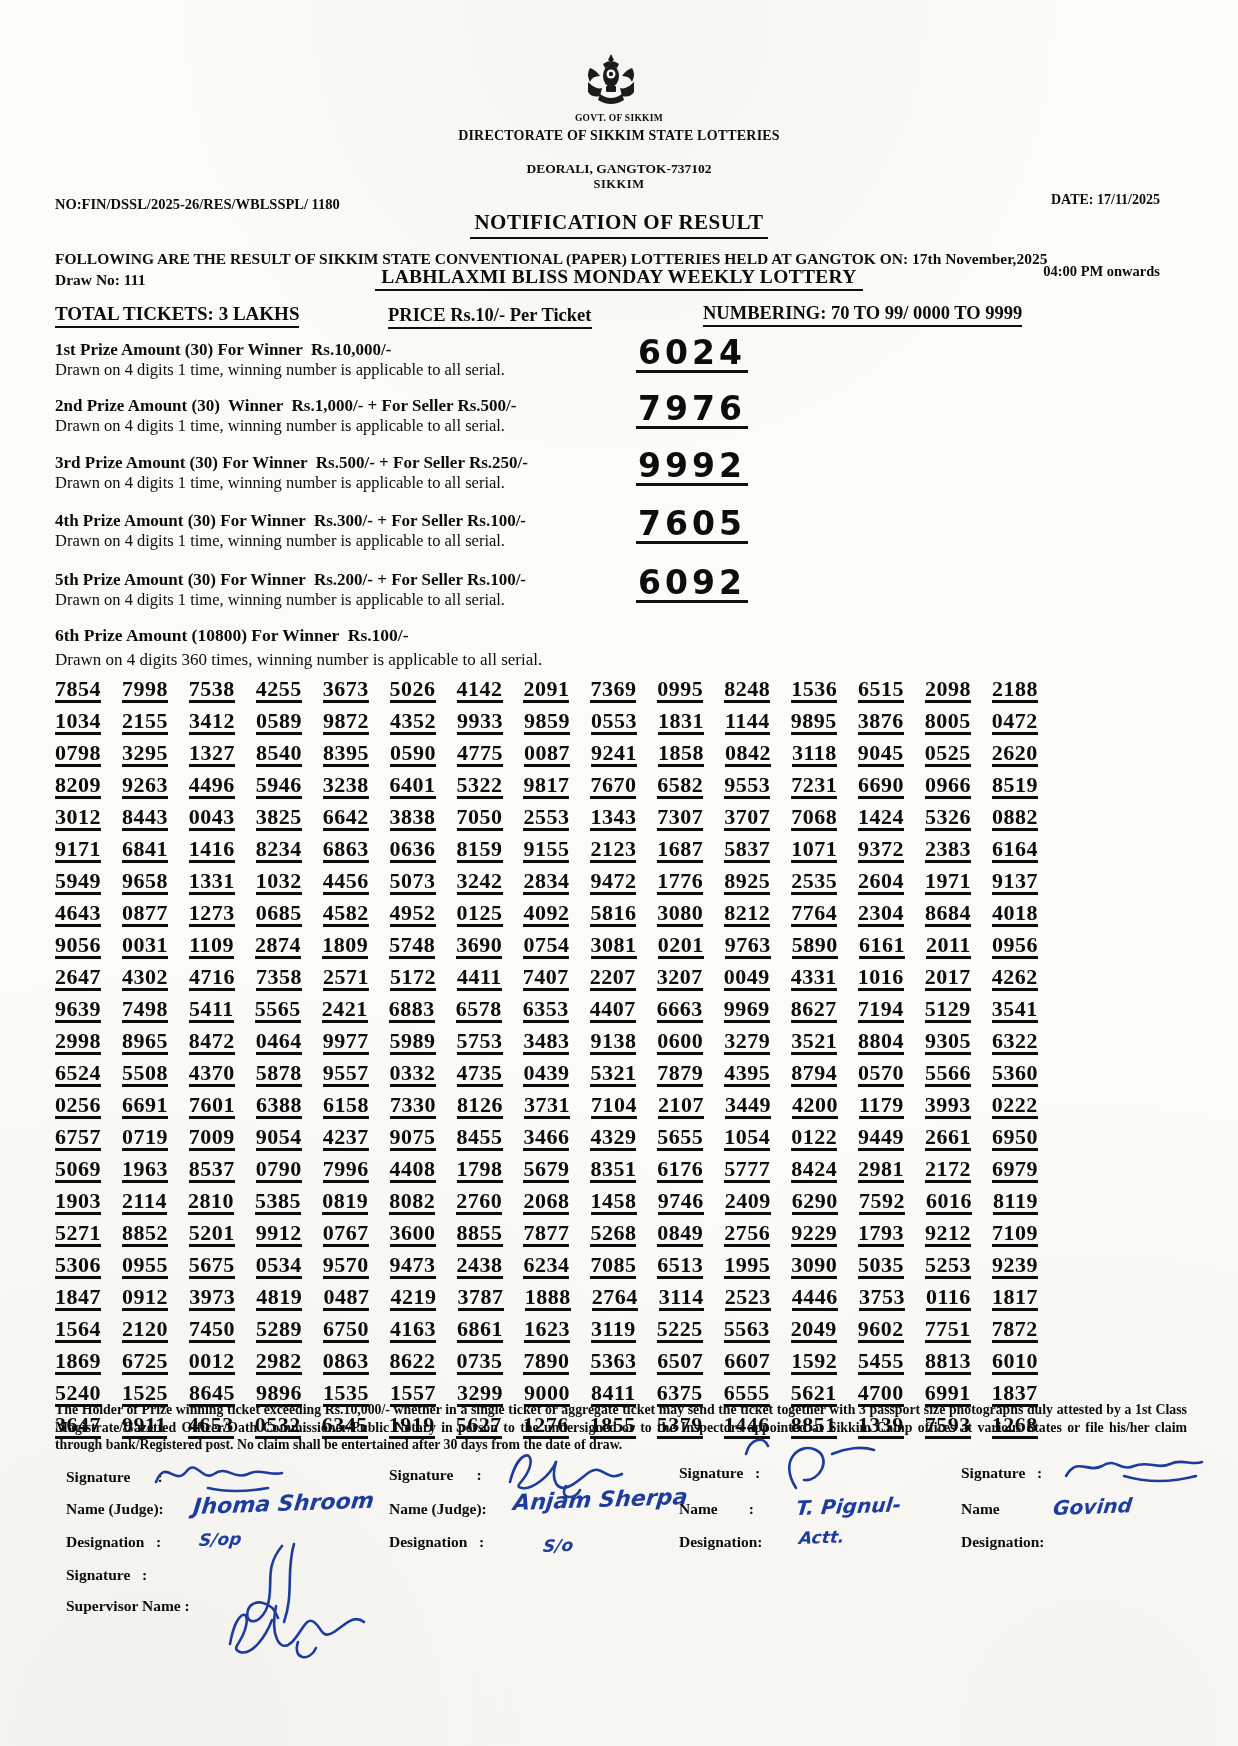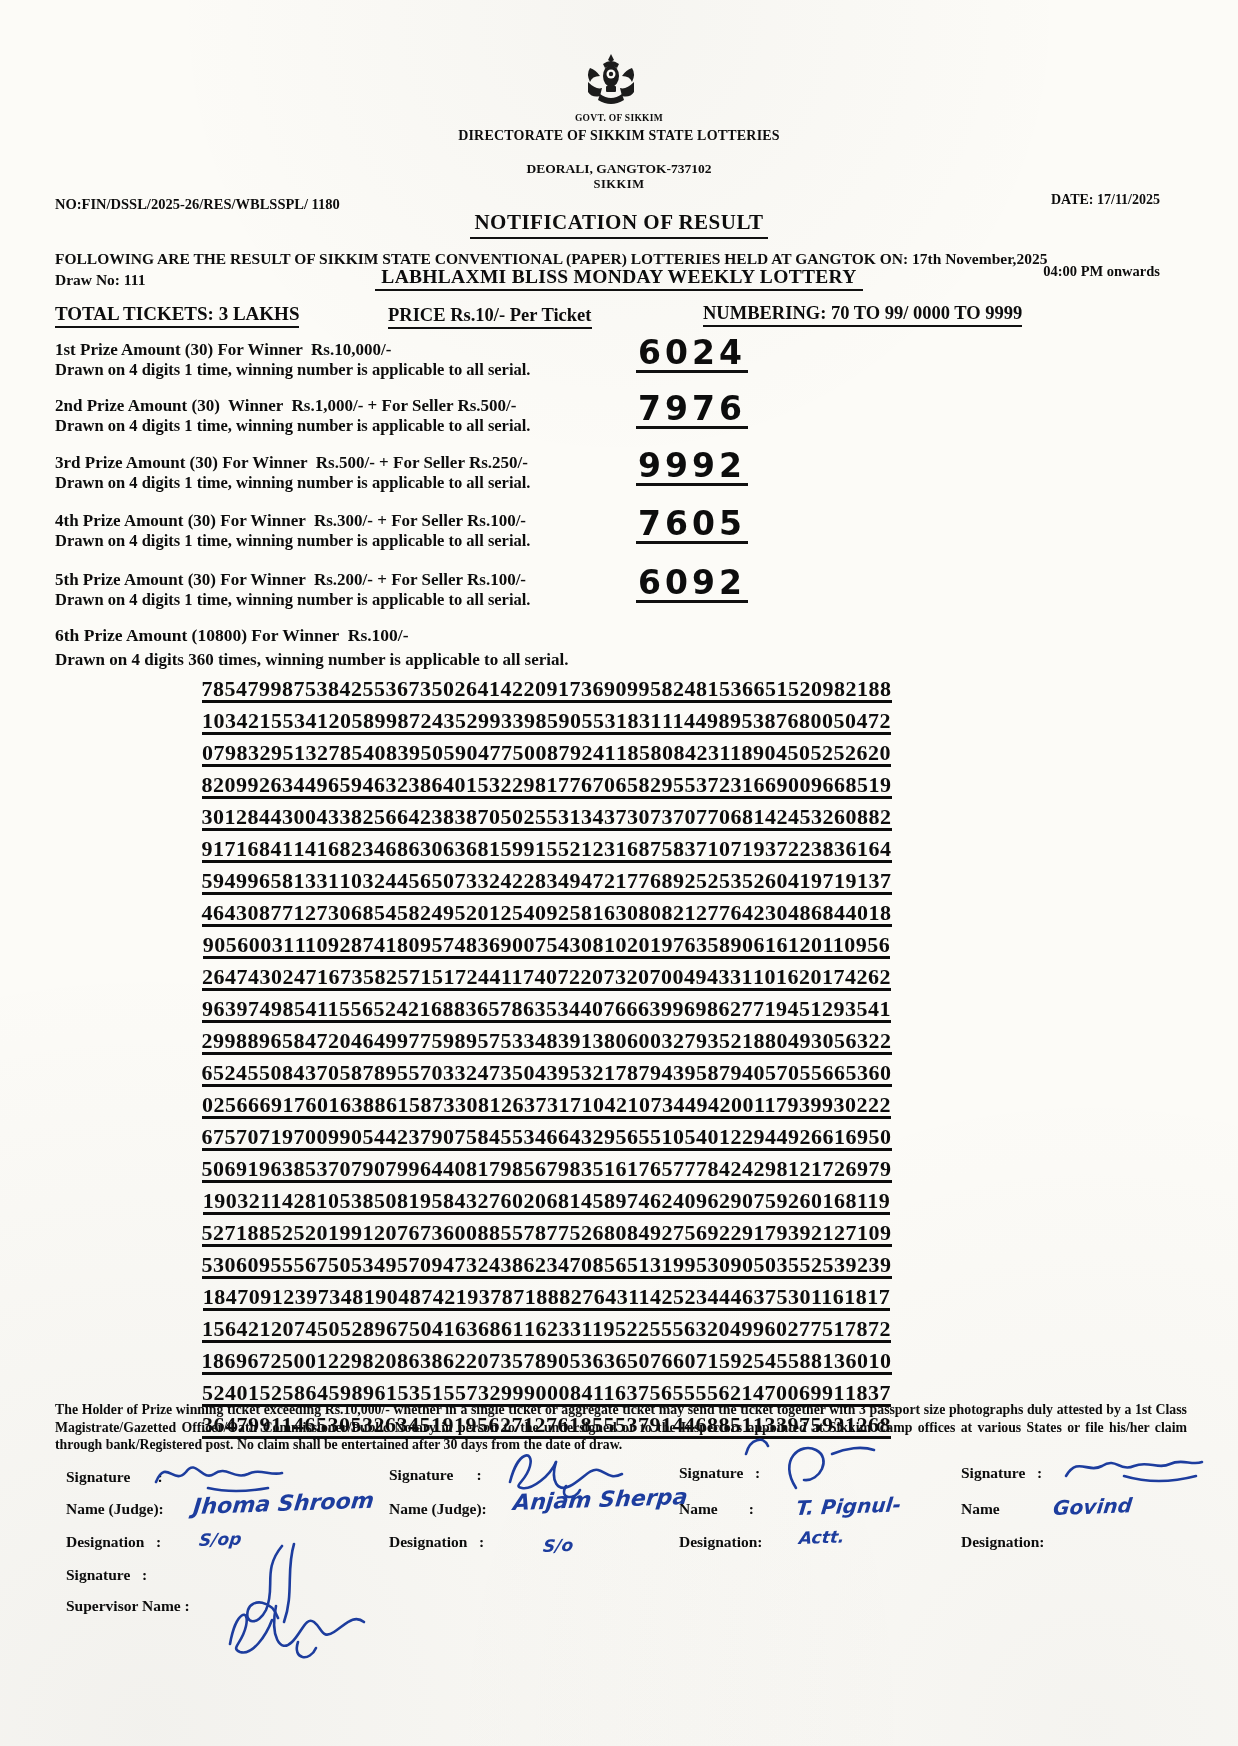--- a/index.html
+++ b/index.html
@@ -25,28 +25,28 @@
   .date { right:78px; font-size:14px; font-weight:bold; }
   .doc-title { font-size:21px; letter-spacing:.5px; }
   .doc-title span { border-bottom:2.5px solid #111; padding:0 4px 3px 4px; }
   .intro { left:55px; width:1130px; font-size:15.5px; font-weight:bold; }
   .draw-no { left:55px; font-size:15.5px; font-weight:bold; }
   .lottery { font-size:19.5px; letter-spacing:.3px; }
   .lottery span { border-bottom:2.5px solid #111; padding:0 6px 2px 6px; }
   .draw-time { right:78px; font-size:14.5px; font-weight:bold; }
   .tt { font-size:19px; font-weight:bold; }
   .prize-line1 { font-size:17px; font-weight:bold; white-space:pre; }
-  .prize-line2 { font-size:16.5px; font-weight:bold; }
+  .prize-line2 { font-size:16.5px; font-weight:normal; }
   .prize-num {
     font-family:"DejaVu Sans", sans-serif; font-weight:bold; font-size:33px;
     letter-spacing:4px; border-bottom:3.5px solid #111; padding:0 2px 1px 2px;
     line-height:1;
   }
   .grid { left:55px; top:678px; width:983px; }
-  .num-row { display:flex; justify-content:center; margin-bottom:7px; }
+  .num-row { display:flex; justify-content:space-between; margin-bottom:7px; }
   .num {
     font-weight:bold; font-size:22px; line-height:22px; letter-spacing:.5px;
     border-bottom:3px solid #0c0c0c; padding-bottom:0px;
   }
   .disclaimer {
     left:55px; top:1401px; width:1132px; font-size:13.8px; font-weight:bold;
     line-height:1.27; text-align:justify;
   }
   .lbl { font-size:15.5px; font-weight:bold; white-space:pre; }
   .script {
@@ -409,21 +409,21 @@
         <span class="num">2981</span>
         <span class="num">2172</span>
         <span class="num">6979</span>
       </div>
       <div class="num-row">
         <span class="num">1903</span>
         <span class="num">2114</span>
         <span class="num">2810</span>
         <span class="num">5385</span>
         <span class="num">0819</span>
-        <span class="num">5843</span>
+        <span class="num">8082</span>
         <span class="num">2760</span>
         <span class="num">2068</span>
         <span class="num">1458</span>
         <span class="num">9746</span>
         <span class="num">2409</span>
         <span class="num">6290</span>
         <span class="num">7592</span>
         <span class="num">6016</span>
         <span class="num">8119</span>
       </div>

